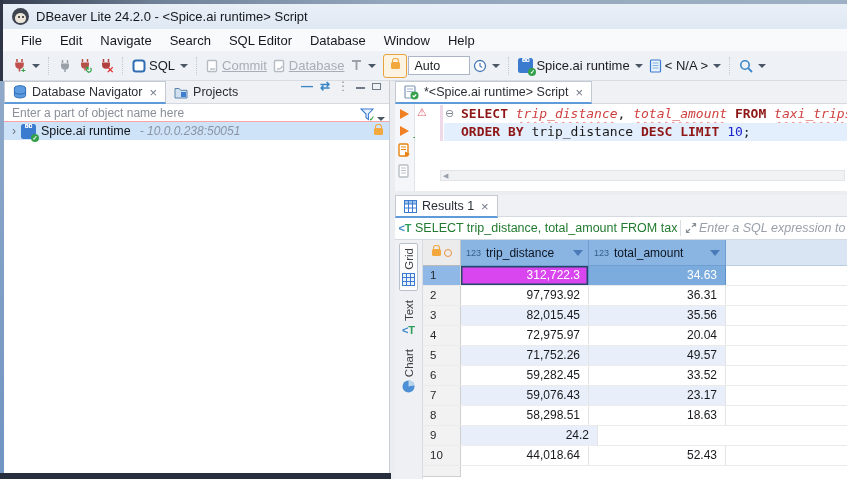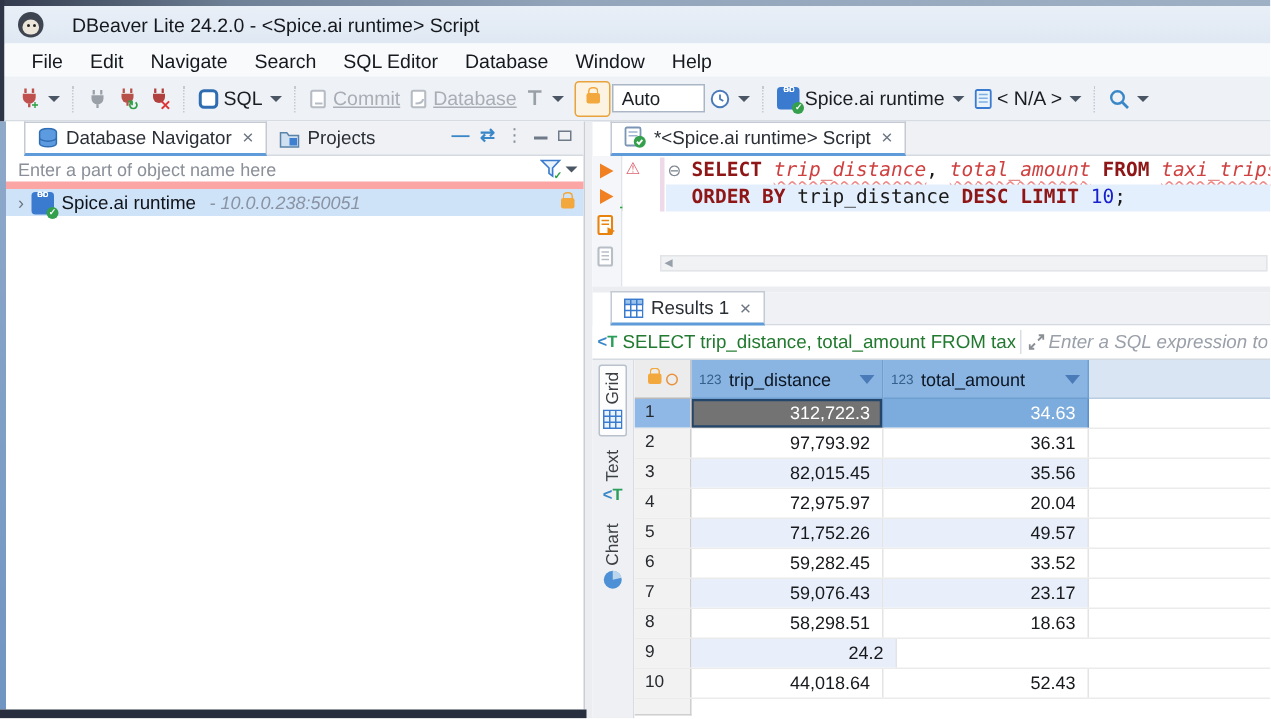--- a/index.html
+++ b/index.html
@@ -8,21 +8,21 @@
   
   .edge-top{position:absolute;left:0;top:0;width:847px;height:4px;
     background:linear-gradient(90deg,#333b4d 0%,#6e8095 18%,#93a5ba 45%,#9db0c4 100%);}
   .edge-left-dark{position:absolute;left:0;top:0;width:3px;height:81px;background:#2e3547;}
   .edge-left-blue{position:absolute;left:0;top:81px;width:4px;height:392px;
     background:linear-gradient(180deg,#8fa9c9,#7095c2);}
   .edge-bottom-dark{position:absolute;left:0;top:473px;width:391px;height:6px;background:#272e3d;}
   
   .titlebar{position:absolute;left:3px;top:4px;width:844px;height:25px;
     background:linear-gradient(180deg,#e9eff7,#dfe8f3);display:flex;align-items:center;padding-left:9px;box-sizing:border-box;}
-  .titlebar .title{margin-left:19px;font-size:13px;color:#15181d;}
+  .titlebar .title{margin-left:7px;font-size:13px;color:#15181d;}
   .beaver{width:17px;height:17px;border-radius:50%;background:#3e4450;position:relative;flex:0 0 auto;}
   .beaver::before{content:"";position:absolute;left:3px;top:5px;width:11px;height:10px;border-radius:50% 50% 45% 45%;background:#ece6da;}
   .beaver::after{content:"";position:absolute;left:6px;top:8px;width:2px;height:2px;border-radius:50%;background:#222;box-shadow:4px 0 0 #222;}
   
   .menubar{position:absolute;left:3px;top:29px;width:844px;height:22px;background:#f8fafc;
     display:flex;align-items:center;padding-left:9px;box-sizing:border-box;}
   .menu-item{padding:2px 9px;font-size:13px;color:#15181d;cursor:default;}
   
   .toolbar{position:absolute;left:3px;top:51px;width:844px;height:30px;background:#eef1f5;
     border-bottom:1px solid #d7dce3;display:flex;align-items:center;padding-left:6px;box-sizing:border-box;}
@@ -35,33 +35,33 @@
     display:flex;align-items:center;justify-content:center;margin-left:4px;}
   .lock{width:9px;height:7px;background:#f2a83c;border-radius:1.5px;position:relative;display:inline-block;}
   .lock::before{content:"";position:absolute;top:-4px;left:1px;width:5px;height:4px;border:1.5px solid #f2a83c;border-bottom:none;border-radius:3px 3px 0 0;}
   .combo{width:62px;height:19px;background:#fff;border:1px solid #aab6c6;display:flex;align-items:center;
     padding-left:5px;box-sizing:border-box;font-size:12.5px;margin-left:1px;}
   .odbc{width:15px;height:15px;background:#3a7bd0;border-radius:2.5px;color:#fff;font-weight:bold;
     font-size:5px;line-height:6px;text-align:center;padding-top:2px;box-sizing:border-box;position:relative;flex:0 0 auto;}
   .odbc::after{content:"✓";position:absolute;right:-3px;bottom:-3px;width:8px;height:8px;border-radius:50%;
     background:#35a04c;color:#fff;font-size:6px;line-height:8px;text-align:center;}
   
-  .tabbar{background:#eff1f5;border-bottom:1px solid #d5dae0;display:flex;align-items:center;box-sizing:border-box;margin-left:12px;}
+  .tabbar{background:#eff1f5;border-bottom:1px solid #d5dae0;display:flex;align-items:flex-start;box-sizing:border-box;}
   .tab{display:flex;align-items:center;gap:5px;height:22px;padding:0 8px;font-size:12.5px;color:#2a2e35;box-sizing:border-box;}
   .tab.active{background:#fff;border:1px solid #c3cad3;border-bottom:2px solid #5e9bd8;height:23px;}
   .tab .close{color:#6d7683;font-size:13px;margin-left:2px;}
   
   .navigator{position:absolute;left:4px;top:81px;width:386px;height:392px;background:#fff;border-right:1px solid #c9ced6;box-sizing:border-box;}
   .nav-tabbar{height:23px;}
   .nav-tools{margin-left:auto;display:flex;align-items:center;gap:7px;padding-right:8px;padding-bottom:4px;}
   .blue-glyph{color:#3a87c8;font-weight:bold;font-size:12px;line-height:10px;}
   .gray-glyph{color:#8a909a;font-size:12px;line-height:10px;}
   .win-btn{width:9px;height:7px;border:1px solid #6f7a88;display:inline-block;box-sizing:border-box;}
   .win-btn.min{border:none;border-bottom:2px solid #6f7a88;height:6px;}
-  .filter-row{height:17px;border-bottom:5px solid #fca5a5;display:flex;align-items:center;padding:0 4px 0 6px;}
+  .filter-row{height:17px;border-bottom:1px solid #fca5a5;display:flex;align-items:flex-end;padding:0 4px 0 6px;}
   .filter-row input{flex:1;border:none;outline:none;font-size:12px;font-family:"Liberation Sans",sans-serif;color:#333;background:transparent;}
   .filter-row input::placeholder{color:#8a8f98;opacity:1;}
   .tree-row{height:18px;background:#cfe3f8;display:flex;align-items:center;padding:0 6px 0 8px;gap:5px;}
   .expander{color:#6b7280;font-size:12px;line-height:12px;}
   .tree-name{font-size:12.5px;color:#101319;}
   .tree-addr{font-size:12px;color:#8a93a3;font-style:italic;margin-left:4px;}
   .tree-row .lock{margin-left:auto;}
   
   .sash-v{position:absolute;left:390px;top:81px;width:5px;height:398px;background:#ebedf1;}
   .right{position:absolute;left:395px;top:81px;width:452px;height:398px;}
@@ -120,21 +120,21 @@
   .c1{width:128px;flex:0 0 auto;}
   .c2{width:137px;flex:0 0 auto;}
   .grid-row{display:flex;height:20px;box-sizing:border-box;border-bottom:1px solid #ebebeb;}
   .gcell{box-sizing:border-box;font-size:12px;line-height:19px;border-right:1px solid #e4e4e4;
     text-align:right;padding-right:8px;color:#17191c;font-family:"Liberation Sans",sans-serif;}
   .rownum{width:38px;flex:0 0 auto;background:#f2f2f2;border-right:1px solid #cfcfcf;text-align:left;padding-left:7px;font-size:11.5px;color:#26292e;}
   .rowfill{flex:1;}
   .grid-row.stripe .c1,.grid-row.stripe .c2{background:#e9effa;}
   .grid-row.sel .rownum{background:#8fb8e6;}
   .grid-row.sel .c1,.grid-row.sel .c2{background:#7cabdd;color:#fff;border-right-color:#5d90c6;}
-  .grid-row.sel .c1.focused{background:#737373;box-shadow:inset 0 0 0 1.5px #24466b;}
+  .grid-row.sel .c1.focused{background:#d946ef;box-shadow:inset 0 0 0 1.5px #24466b;}
   .stub{display:flex;height:11px;}
   .stub .rownum{height:11px;border-bottom:1px solid #cfcfcf;}
   
   .icon{display:inline-block;flex:0 0 auto;line-height:0;}
 </style>
 </head>
 <body>
 
 <div id="app">
   <div class="edge-top"></div>

